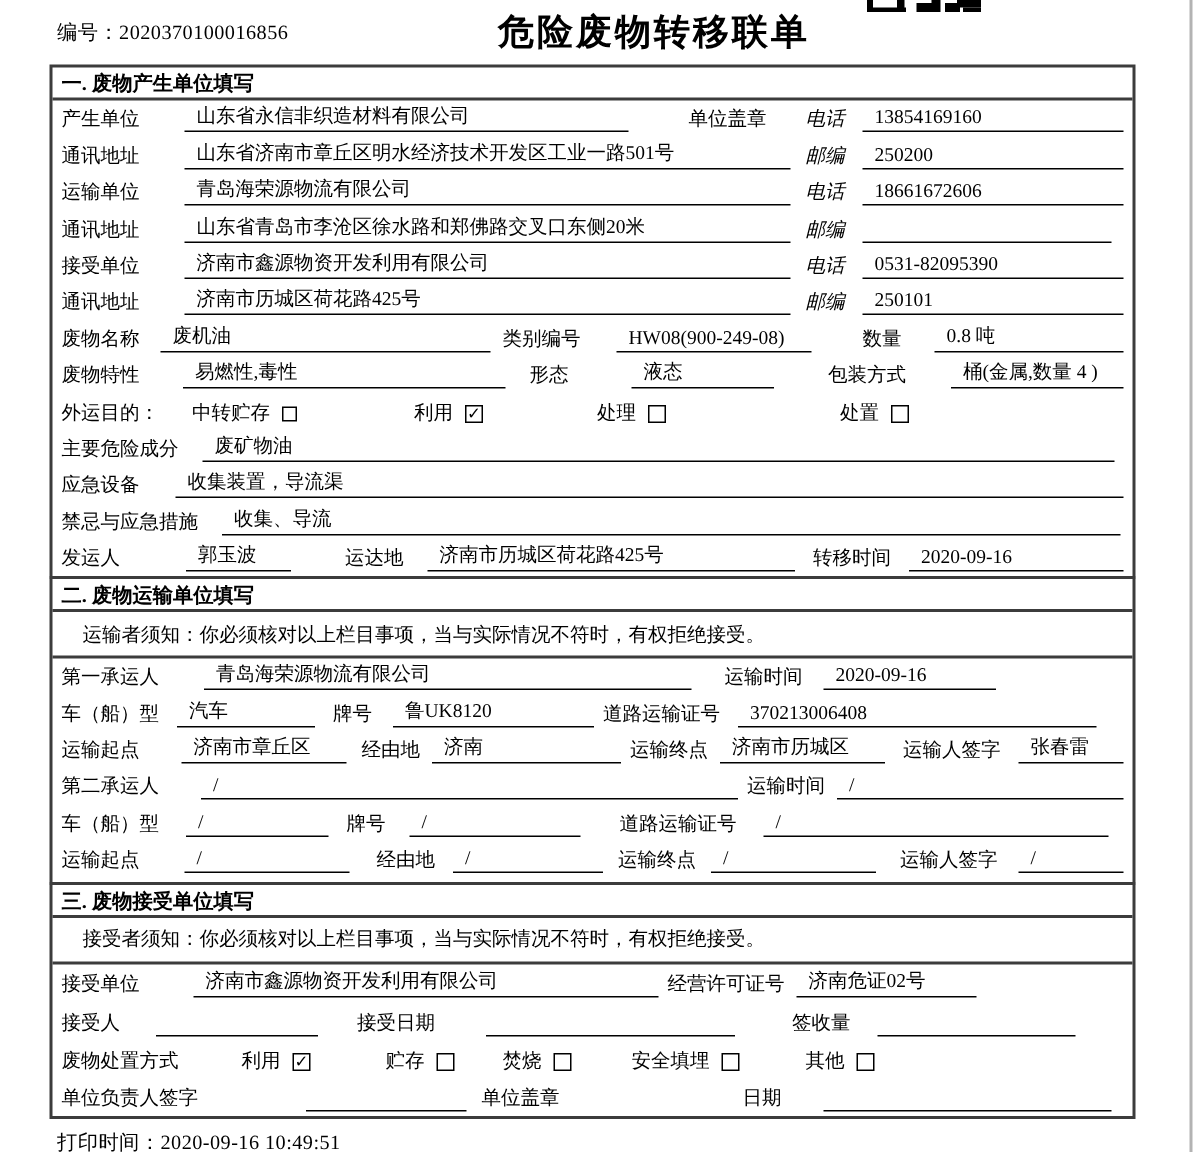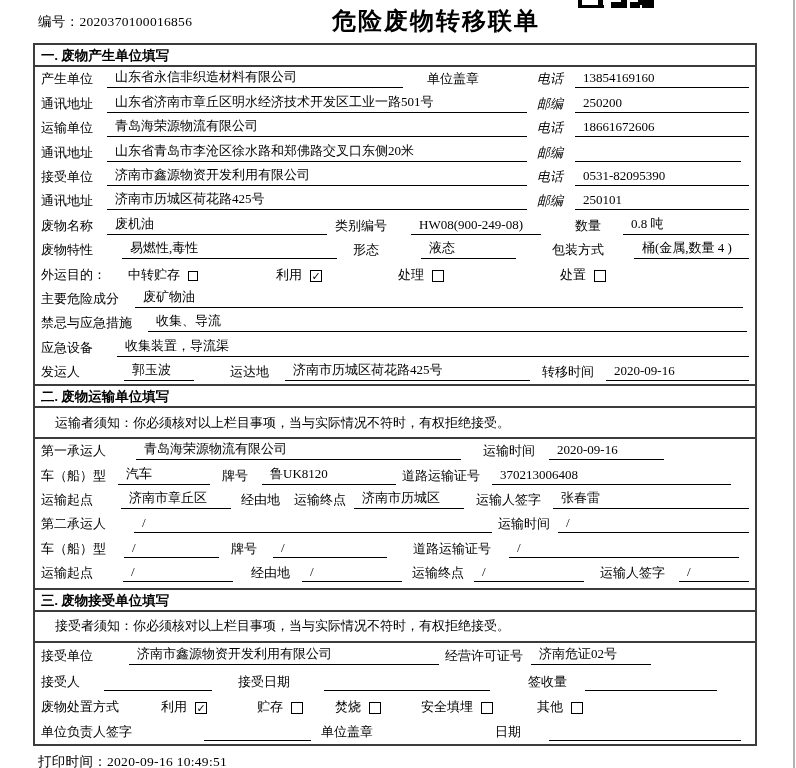--- a/index.html
+++ b/index.html
@@ -31,21 +31,21 @@
     border-bottom:2px solid #3c3c3c;box-sizing:border-box;}
   .notice{height:31px;border-bottom:2px solid #3c3c3c;box-sizing:border-box;
     display:flex;align-items:center;padding:0 20px;}
   .row{display:flex;align-items:flex-end;height:24.4px;padding:0 6px 3px 6px;box-sizing:border-box;}
   .sec2 .row{height:24.3px;}
   .sec3 .row{height:25.4px;}
   .sec2{padding-bottom:3px;}
   .lb{white-space:nowrap;}
   .u{border-bottom:1px solid #000;white-space:nowrap;padding:0 4px 1px 8px;box-sizing:border-box;min-height:15px;}
   .fill{flex:1;min-width:0;}
-  .left{flex:1;display:flex;align-items:flex-end;min-width:0;}
+  .left{flex:1;display:flex;align-items:flex-end;min-width:0;gap:16px;}
   .rg{width:212px;flex-shrink:0;display:flex;align-items:flex-end;}
   .rg .lb{margin-right:12px;font-style:italic;}
   .sp{flex:1;}
   .opt{display:flex;align-items:flex-end;}
   .cb{width:12px;height:12px;border:1px solid #000;box-sizing:border-box;font-size:11px;
     line-height:11px;text-align:center;margin:0 0 2px 8px;flex-shrink:0;}
   .cb.small{width:10px;height:10px;margin-bottom:3px;}
   .footer{margin:7px 0 0 38px;font-size:13.5px;letter-spacing:.3px;}
 </style>
 </head>
@@ -178,27 +178,27 @@
         <span class="cb"></span>
       </span>
     </div>
 
     <div class="row">
       <span class="lb" style="margin-right:16px">主要危险成分</span>
       <span class="u fill" style="margin-right:6px">废矿物油</span>
     </div>
 
     <div class="row">
+      <span class="lb" style="margin-right:24px">应急设备</span>
+      <span class="u fill">收集装置，导流渠</span>
+    </div>
+
+    <div class="row">
       <span class="lb" style="margin-right:16px">禁忌与应急措施</span>
       <span class="u fill" style="margin-right:2px">收集、导流</span>
-    </div>
-
-    <div class="row">
-      <span class="lb" style="margin-right:24px">应急设备</span>
-      <span class="u fill">收集装置，导流渠</span>
     </div>
 
     <div class="row">
       <span class="lb" style="margin-right:44px">发运人</span>
       <span class="u" style="width:70px">郭玉波</span>
       <span class="lb" style="margin-left:36px;margin-right:16px">运达地</span>
       <span class="u" style="width:245px">济南市历城区荷花路425号</span>
       <span class="lb" style="margin-left:12px;margin-right:12px">转移时间</span>
       <span class="u fill">2020-09-16</span>
     </div>
@@ -224,20 +224,21 @@
       <span class="lb" style="margin-left:12px;margin-right:14px">牌号</span>
       <span class="u" style="width:134px">鲁UK8120</span>
       <span class="lb" style="margin-left:6px;margin-right:12px">道路运输证号</span>
       <span class="u fill" style="margin-right:18px">370213006408</span>
     </div>
 
     <div class="row">
       <span class="lb" style="margin-right:28px">运输起点</span>
       <span class="u" style="width:110px">济南市章丘区</span>
       <span class="lb" style="margin-left:10px;margin-right:8px">经由地</span>
+      <span class="u" style="width:126px">济南</span>
       <span class="lb" style="margin-left:6px;margin-right:8px">运输终点</span>
       <span class="u" style="width:110px">济南市历城区</span>
       <span class="lb" style="margin-left:12px;margin-right:12px">运输人签字</span>
       <span class="u fill">张春雷</span>
     </div>
 
     <div class="row">
       <span class="lb" style="margin-right:28px">第二承运人</span>
       <span class="u" style="width:358px">/</span>
       <span class="lb" style="margin-left:6px;margin-right:8px">运输时间</span>

